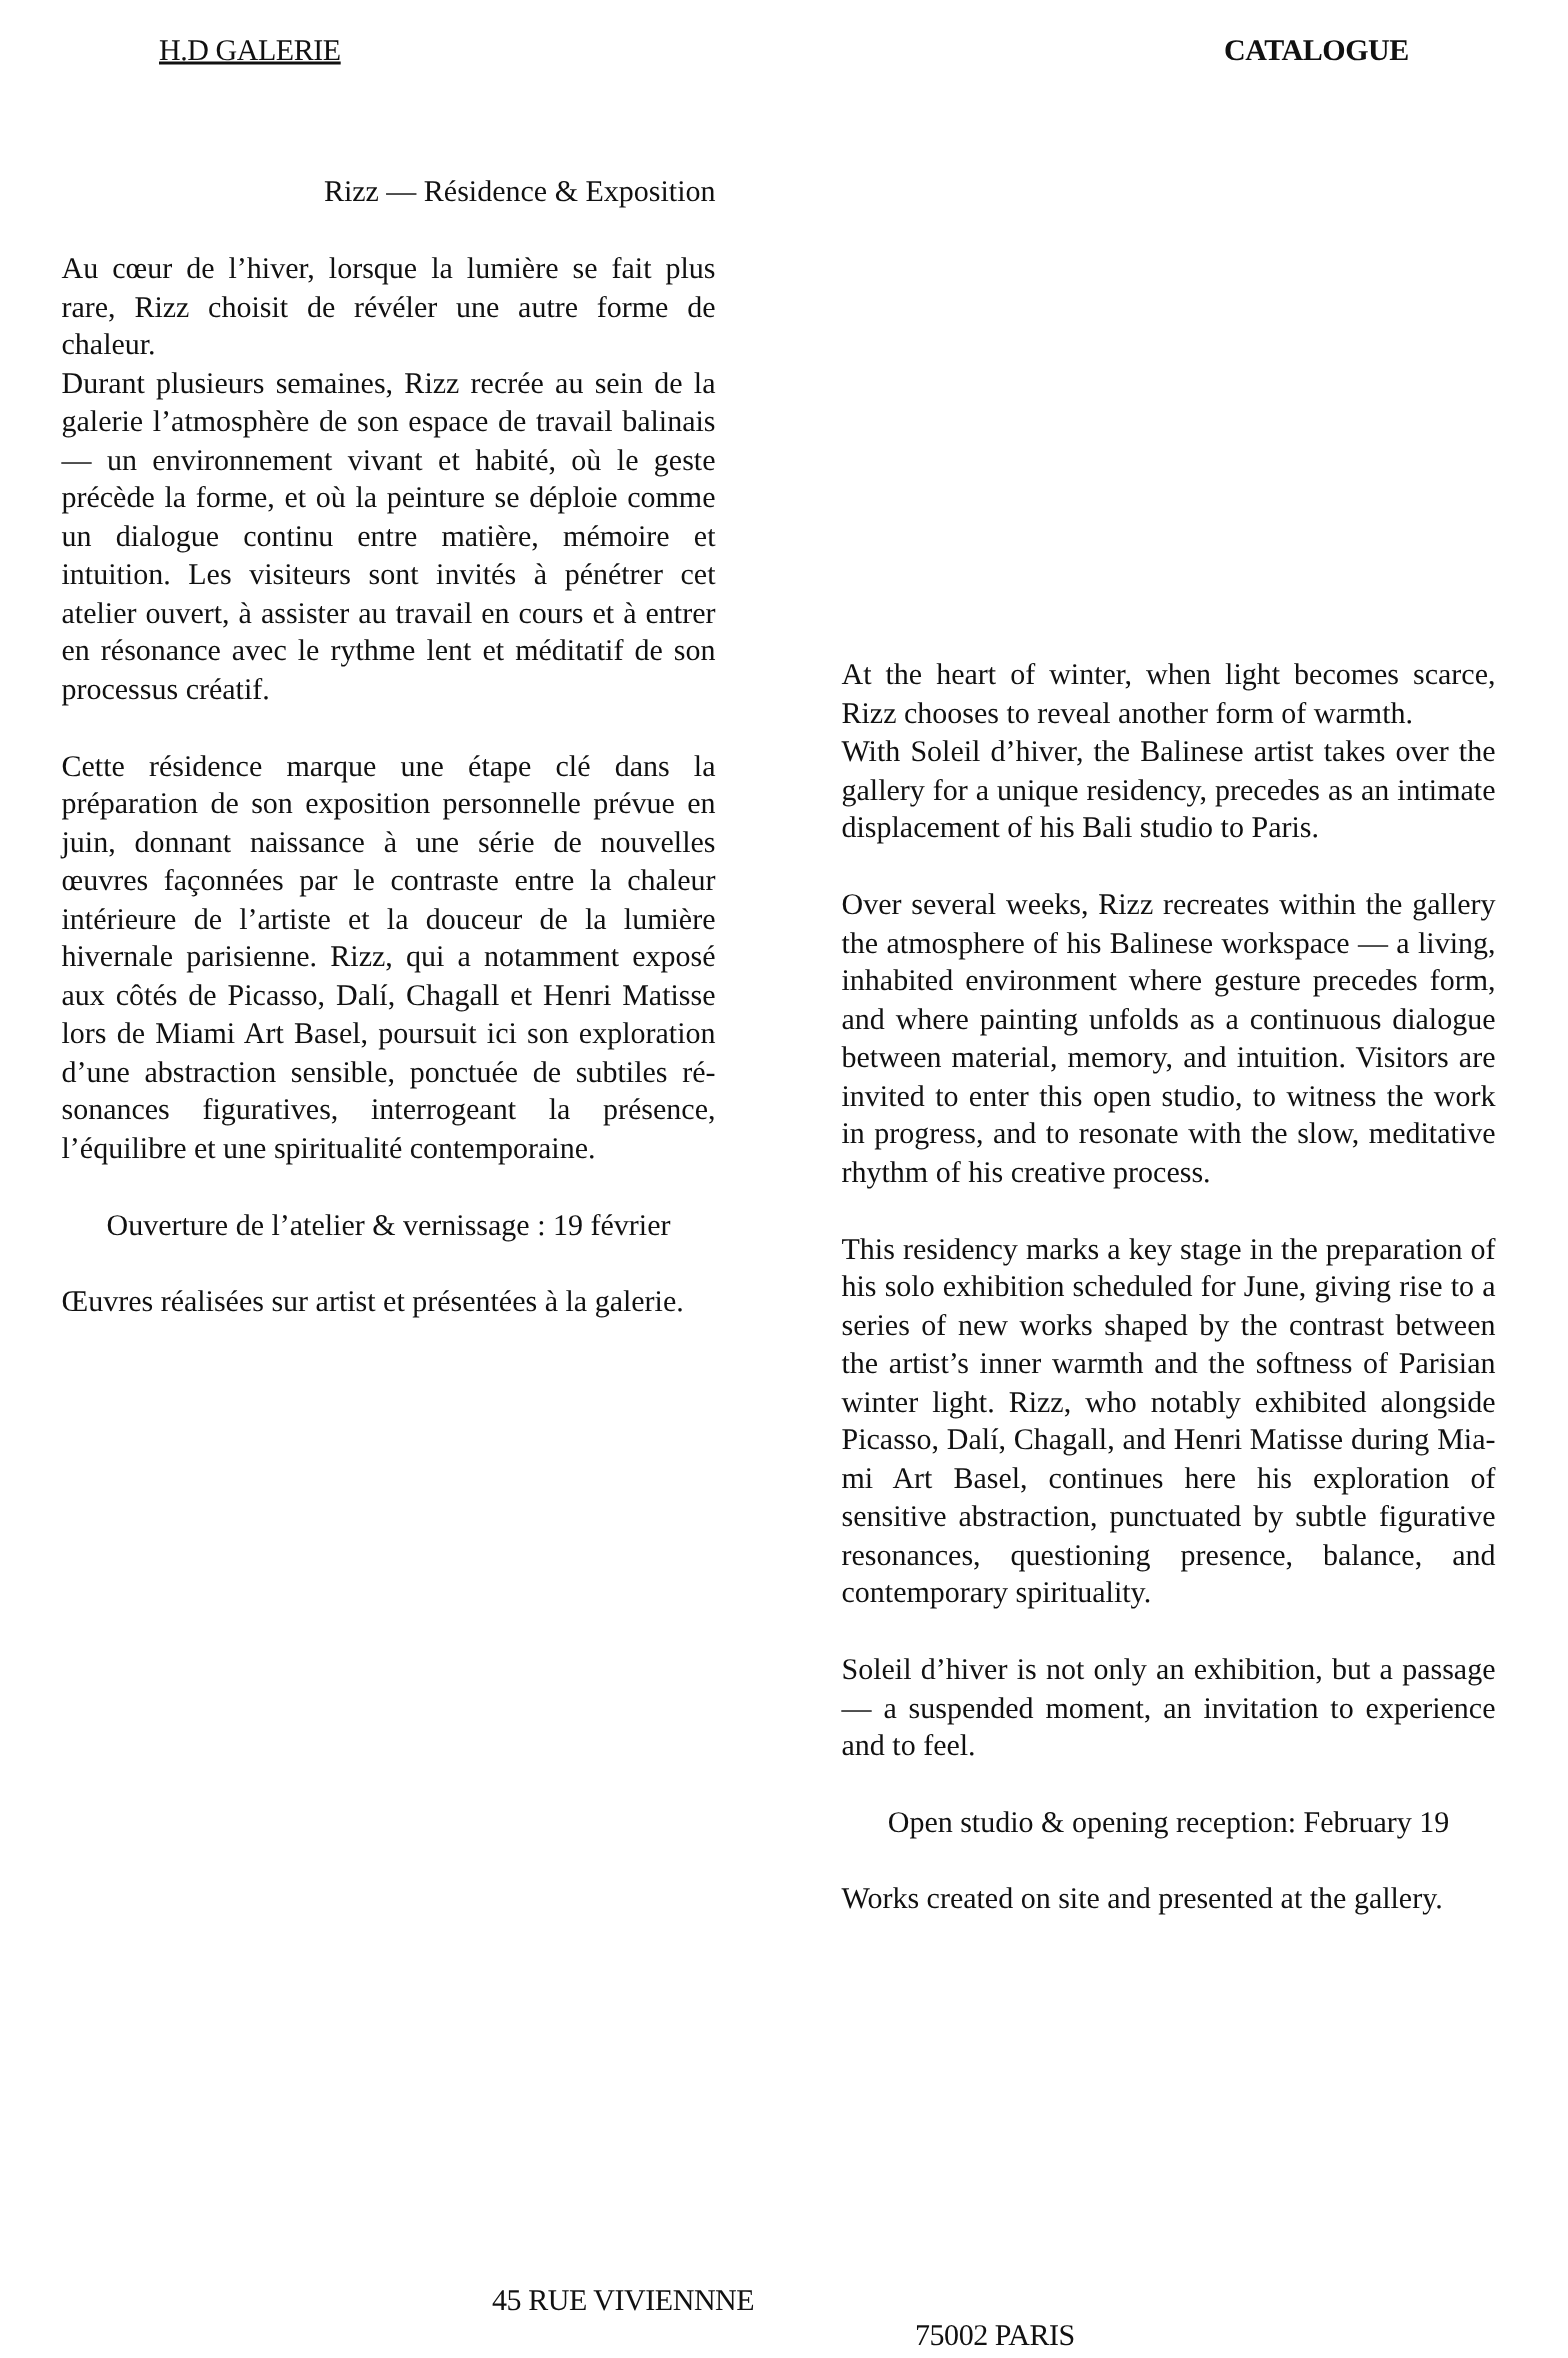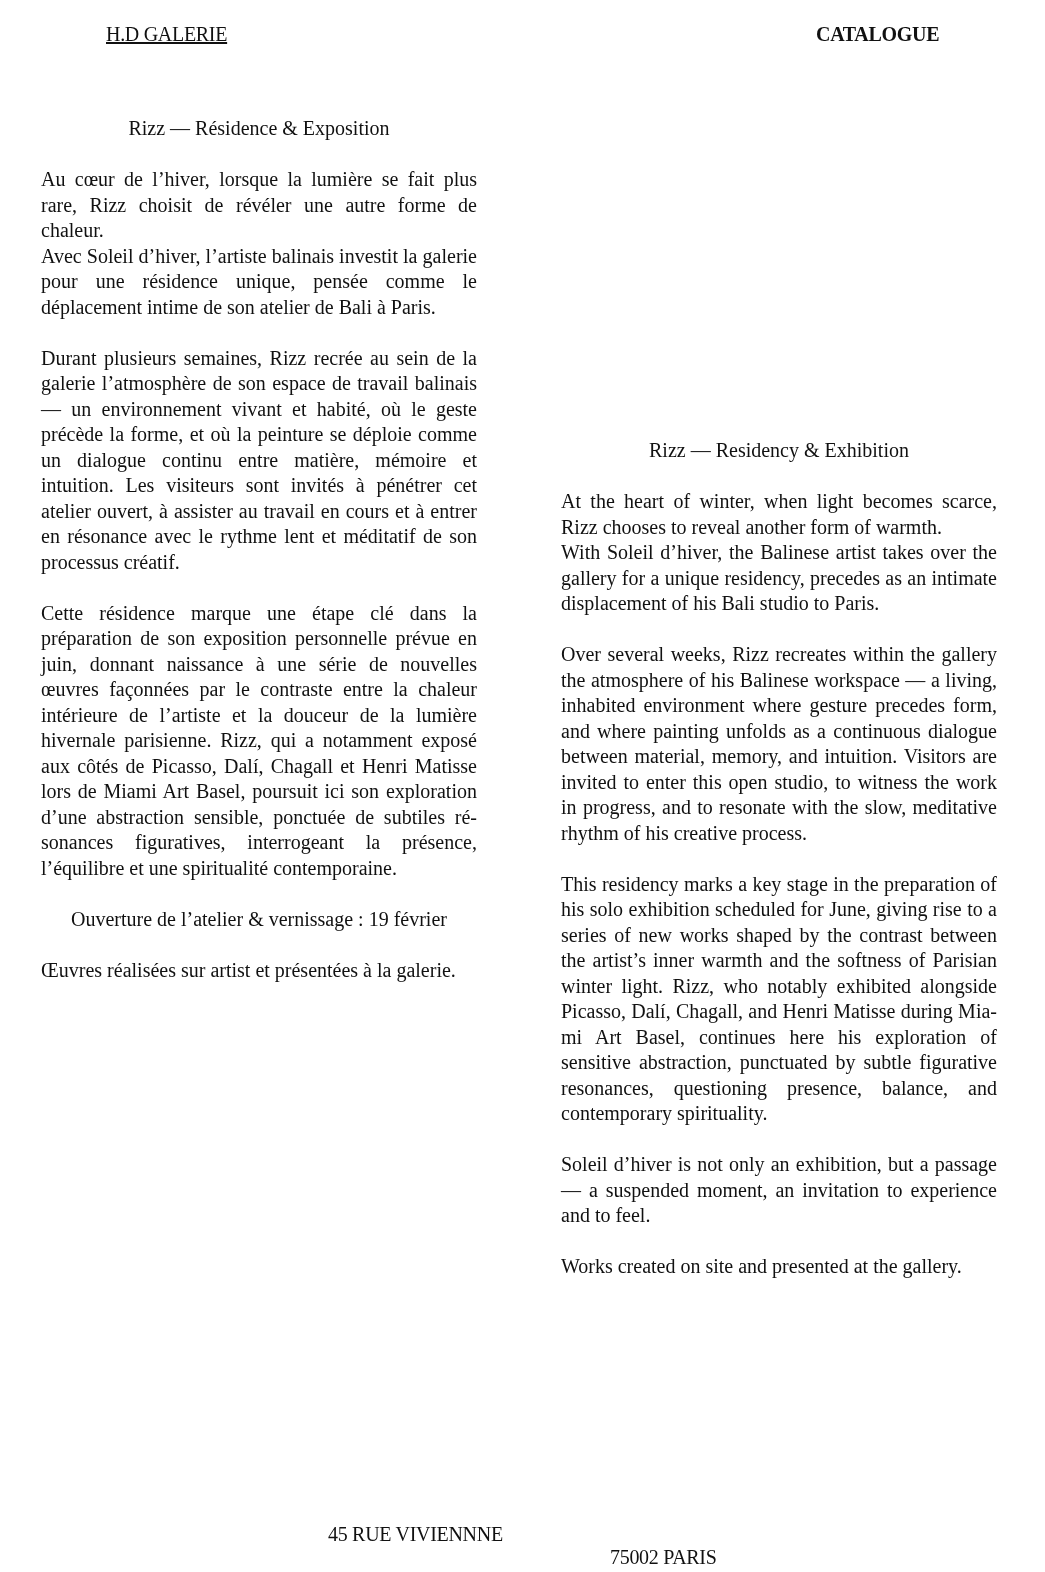--- a/index.html
+++ b/index.html
@@ -33,51 +33,50 @@
       font-size: 20px;
       line-height: 25.5px;
       text-align: justify;
       hyphens: manual;
     }
     .col-fr { left: 41px; top: 116px; }
     .col-en { left: 561px; top: 438px; }
 
     .col-title {
       margin: 0 0 25.5px 0;
-      text-align: center;
+      text-align: right;
     }
     .para {
       margin: 0 0 25.5px 0;
     }
     .para-tight {
       margin: 0;
     }
     .para.last { margin-bottom: 0; }
     .line-left { text-align: center; }
   </style>
 </head>
 <body>
 
 <div class="header-left">H.D GALERIE</div>
 <div class="header-right">CATALOGUE</div>
 
 <div class="column col-fr">
   <p class="col-title">Rizz — Résidence &amp; Exposition</p>
   <p class="para-tight">Au cœur de l’hiver, lorsque la lumière se fait plus rare, Rizz choisit de révéler une autre forme de chaleur.</p>
-  <p class="para">Avec Soleil d’hiver, l’artiste balinais investit la galerie pour une résidence unique, pensée comme le déplacement intime de son atelier de Bali à Paris.</p>
   <p class="para">Durant plusieurs semaines, Rizz recrée au sein de la galerie l’atmosphère de son espace de travail balinais — un environnement vivant et habité, où le geste précède la forme, et où la peinture se déploie comme un dialogue conti­nu entre matière, mémoire et intuition. Les visiteurs sont invités à pénétrer cet atelier ou­vert, à assister au travail en cours et à entrer en résonance avec le rythme lent et méditatif de son processus créatif.</p>
   <p class="para">Cette résidence marque une étape clé dans la préparation de son exposition personnelle pré­vue en juin, donnant naissance à une série de nouvelles œuvres façonnées par le contraste entre la chaleur intérieure de l’artiste et la dou­ceur de la lumière hivernale parisienne. Rizz, qui a notamment exposé aux côtés de Picasso, Dalí, Chagall et Henri Matisse lors de Miami Art Basel, poursuit ici son exploration d’une abstraction sensible, ponctuée de subtiles ré­sonances figuratives, interrogeant la présence, l’équilibre et une spiritualité contemporaine.</p>
   <p class="para line-left">Ouverture de l’atelier &amp; vernissage : 19 février</p>
   <p class="para last">Œuvres réalisées sur artist et présentées à la galerie.</p>
 </div>
 
 <div class="column col-en">
-  <p class="col-title">Rizz — Residency &amp; Exhibition</p>
   <p class="para-tight">At the heart of winter, when light becomes scarce, Rizz chooses to reveal another form of warmth.</p>
   <p class="para">With Soleil d’hiver, the Balinese artist takes over the gallery for a unique residency, precedes as an intimate displacement of his Bali studio to Paris.</p>
   <p class="para">Over several weeks, Rizz recreates within the gallery the atmosphere of his Balinese workspace — a living, inhabited environment where gesture precedes form, and where pain­ting unfolds as a continuous dialogue between material, memory, and intuition. Visitors are invited to enter this open studio, to witness the work in progress, and to resonate with the slow, meditative rhythm of his creative process.</p>
   <p class="para">This residency marks a key stage in the prepa­ration of his solo exhibition scheduled for June, giving rise to a series of new works shaped by the contrast between the artist’s inner war­mth and the softness of Parisian winter light. Rizz, who notably exhibited alongside Picasso, Dalí, Chagall, and Henri Matisse during Mia­mi Art Basel, continues here his exploration of sensitive abstraction, punctuated by subtle figurative resonances, questioning presence, balance, and contemporary spirituality.</p>
   <p class="para">Soleil d’hiver is not only an exhibition, but a passage — a suspended moment, an invitation to experience and to feel.</p>
+  <p class="para line-left">Open studio &amp; opening reception: February 19</p>
   <p class="para last">Works created on site and presented at the gal­lery.</p>
 </div>
 
 <div class="footer-left">45 RUE VIVIENNNE</div>
 <div class="footer-right">75002 PARIS</div>
 
 </body></html>

